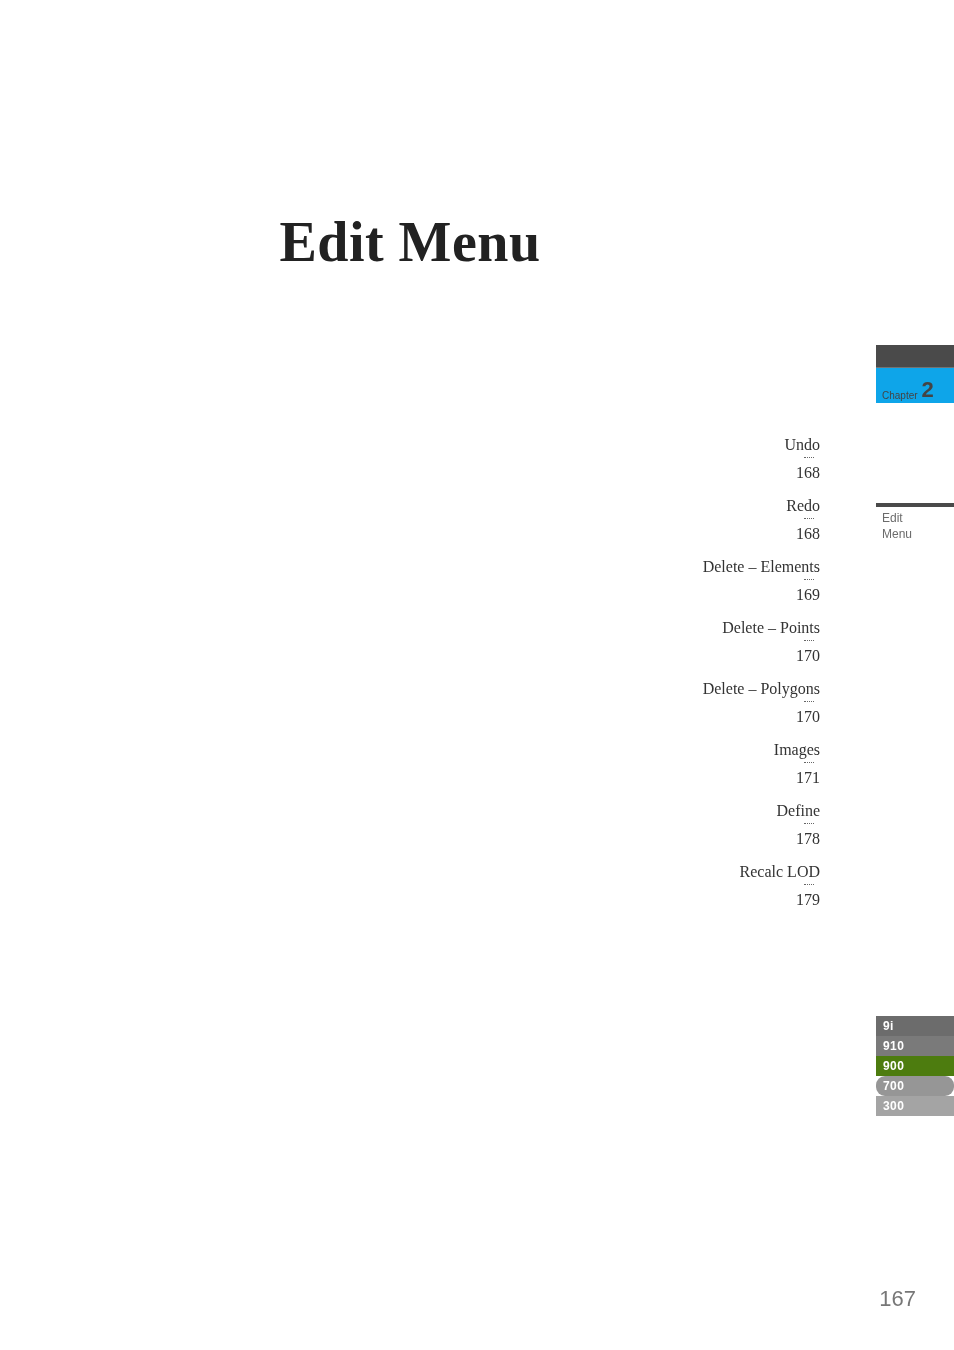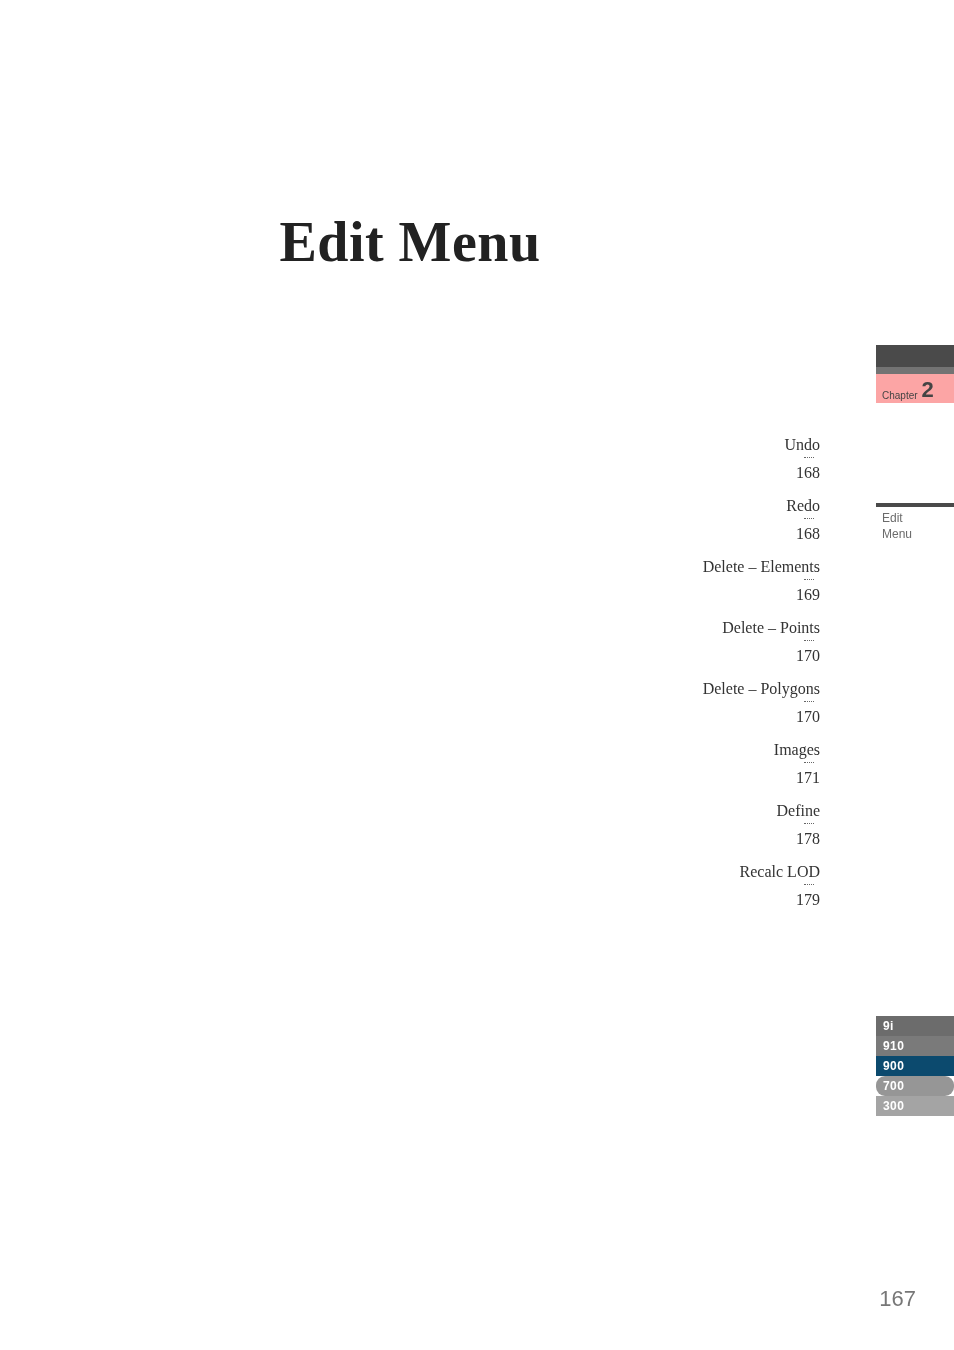--- a/index.html
+++ b/index.html
@@ -53,22 +53,22 @@
       width: 78px;
       height: 22px;
       background: #4a4a4a;
     }
     .side-tab {
       position: absolute;
       right: 0;
       top: 367px;
       width: 78px;
       height: 36px;
-      background: #fca5a5;
-      border-top: 7px solid #737373;
+      background: #0ea5e9;
+      border-top: 1px solid #737373;
       display: flex;
       align-items: flex-end;
       justify-content: flex-start;
       padding: 0 0 2px 6px;
       font-family: Arial, Helvetica, sans-serif;
       color: #444;
     }
     .side-tab .chapter-word { font-size: 10px; margin-right: 4px; line-height: 1; }
     .side-tab .chapter-num { font-size: 22px; font-weight: 700; line-height: 1; }
 
@@ -106,21 +106,21 @@
       align-items: center;
       padding-left: 7px;
       font-size: 12px;
       font-weight: 700;
       color: #fff;
       letter-spacing: 0.4px;
       margin: 0;
     }
     .mt-0 { background: #6c6c6c; }
     .mt-1 { background: #7a7a7a; }
-    .mt-2 { background: #0c4a6e; }
+    .mt-2 { background: #4d7c0f; }
     .mt-3 { background: #969696; border-radius: 9px; }
     .mt-4 { background: #a4a4a4; }
 
     .page-number {
       position: absolute;
       right: 38px;
       bottom: 38px;
       font-family: Arial, Helvetica, sans-serif;
       font-size: 22px;
       color: #777;

